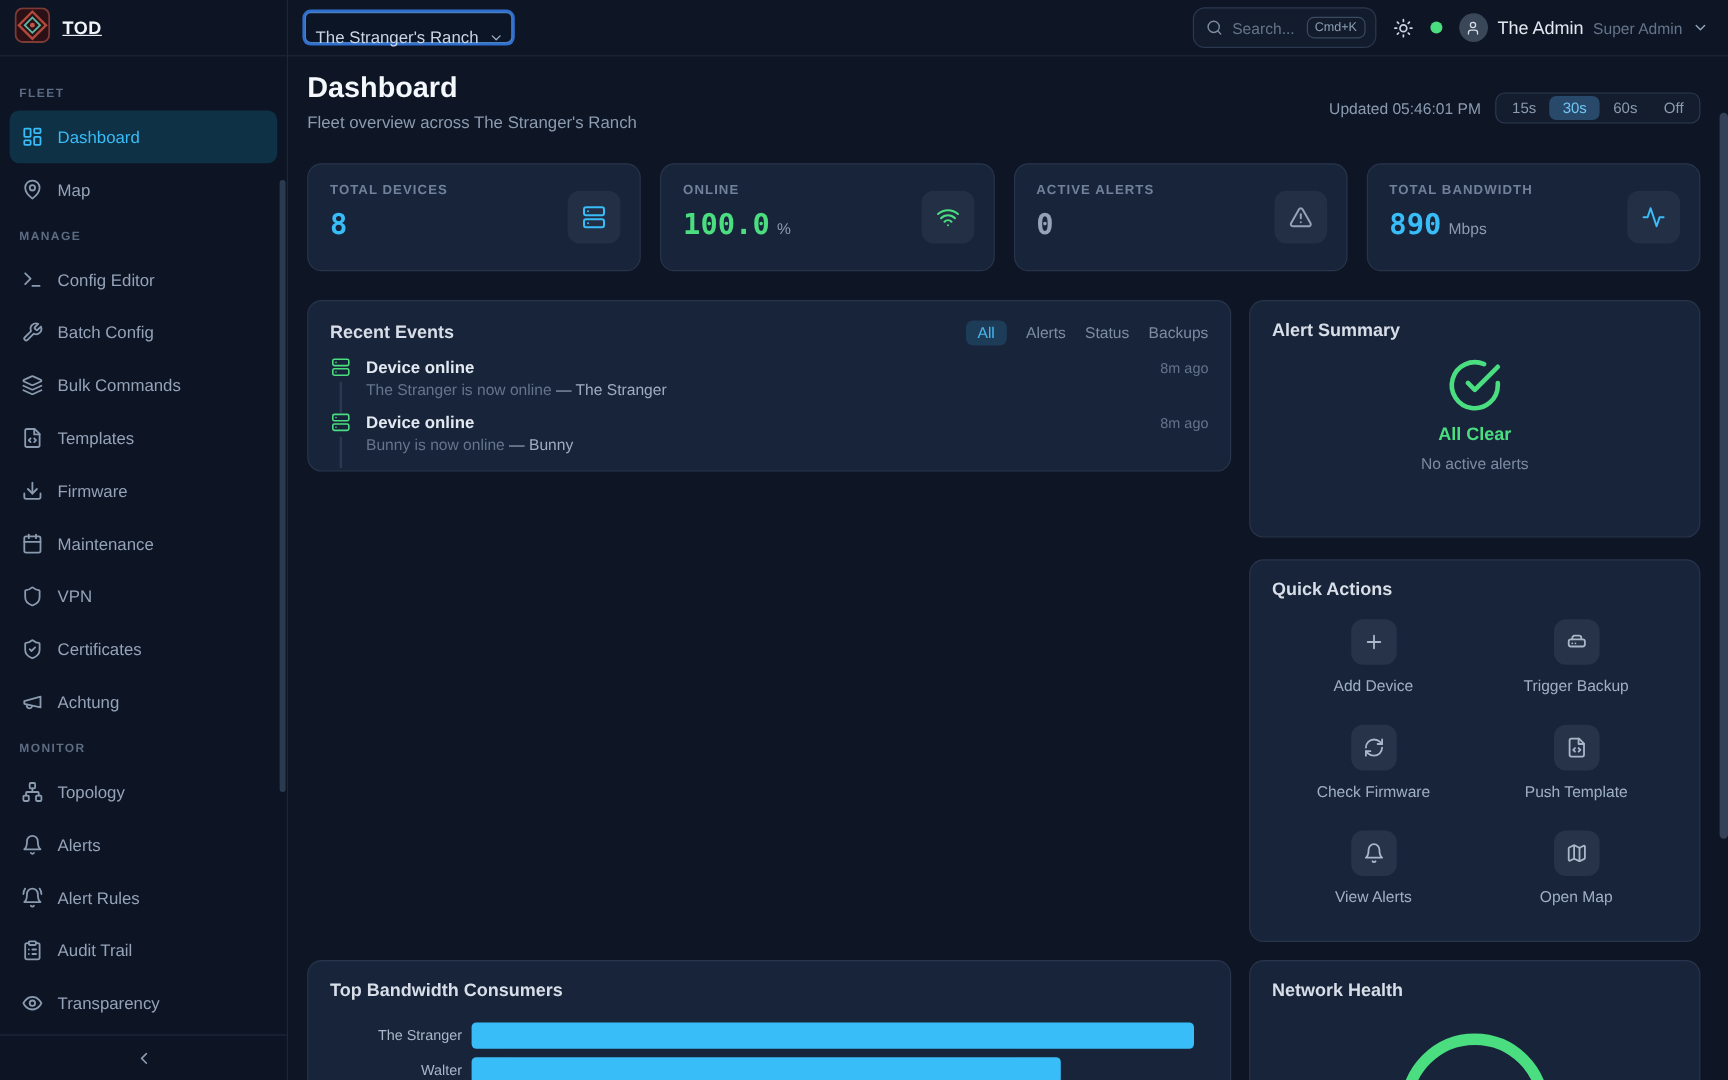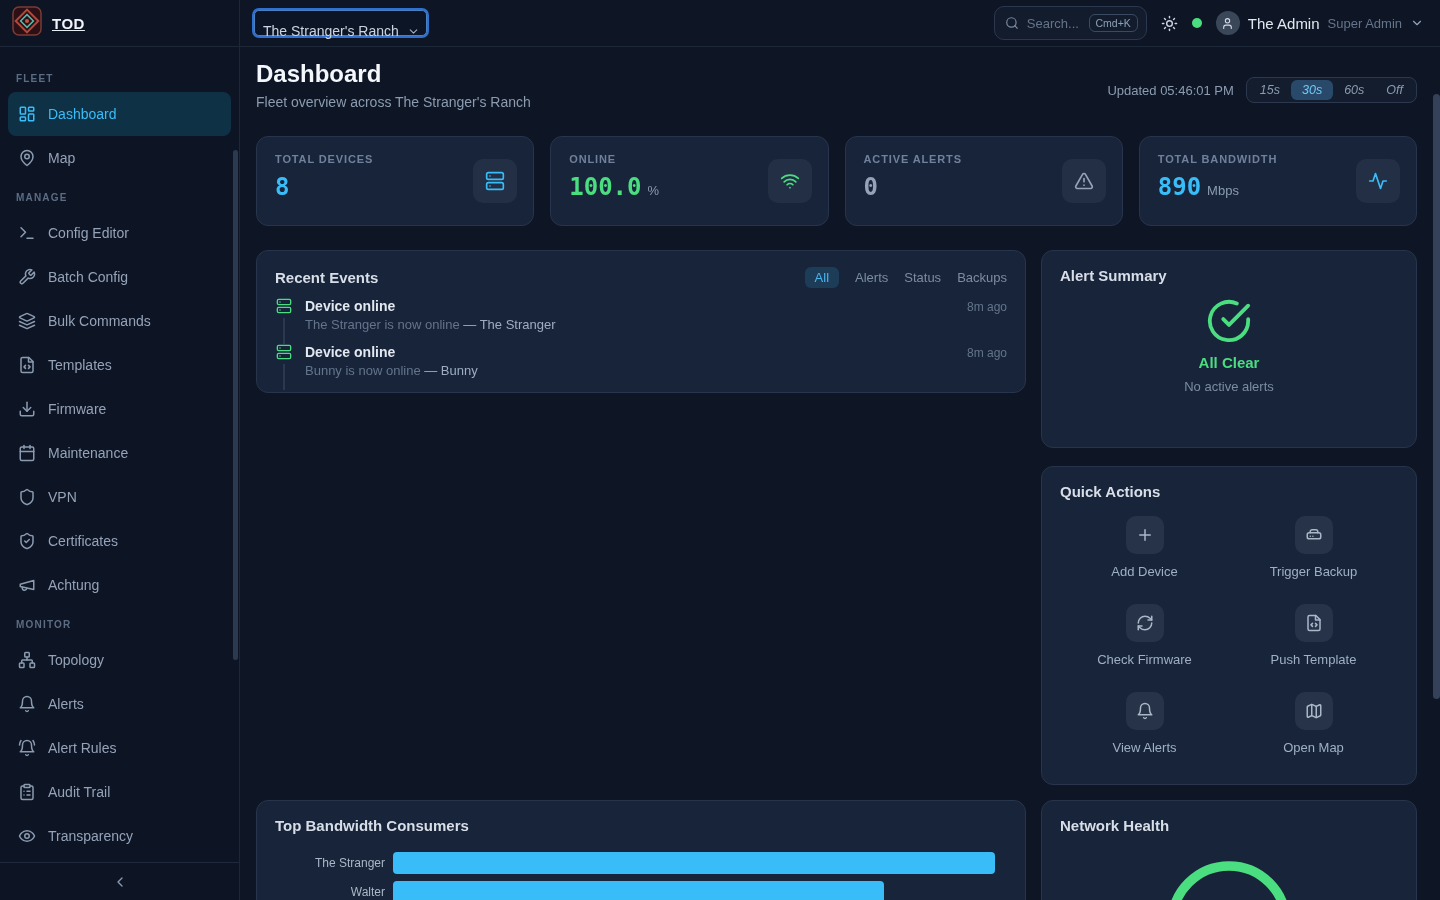--- a/index.html
+++ b/index.html
@@ -59,21 +59,21 @@
   
   .content { flex:1; overflow:hidden; padding:12px 23px 0 16px; position:relative; }
   .page-head { display:flex; justify-content:space-between; align-items:flex-start; }
   .page-head h1 { font-size:24px; line-height:29px; font-weight:bold; color:#f4f7fb; }
   .page-sub { font-size:14px; line-height:17px; color:#8b9bb0; margin-top:6px; }
   .head-right { display:flex; align-items:center; gap:12px; margin-top:18px; }
   .updated { font-size:13px; color:#8b9bb0; }
   .segmented { display:flex; border:1px solid #2b3850; border-radius:8px; padding:2px;
     background:#131d2e; }
   .seg-btn { border:none; background:transparent; color:#8b9bb0; font-size:12.5px;
-    padding:3px 11px; border-radius:6px; cursor:pointer; font-family:inherit;font-style:italic; }
+    padding:3px 11px; border-radius:6px; cursor:pointer; font-family:inherit; }
   .seg-btn.active { background:#29496a; color:#6fc8f5; }
 
   .stats-row { display:flex; gap:16px; margin-top:25px; }
   .stat-card { flex:1; height:90px; background:#18243a; border:1px solid #27344b;
     border-radius:12px; padding:16px 18px; position:relative; }
   .stat-label { font-size:11px; letter-spacing:.08em; color:#71819b; font-weight:bold; }
   .stat-valrow { margin-top:8px; display:flex; align-items:baseline; gap:6px; }
   .stat-value { font-family:"DejaVu Sans Mono", monospace; font-size:24px; font-weight:bold; }
   .stat-unit { font-size:13px; color:#8b9bb0; }
   .stat-iconbox { position:absolute; right:16px; top:50%; transform:translateY(-50%);

